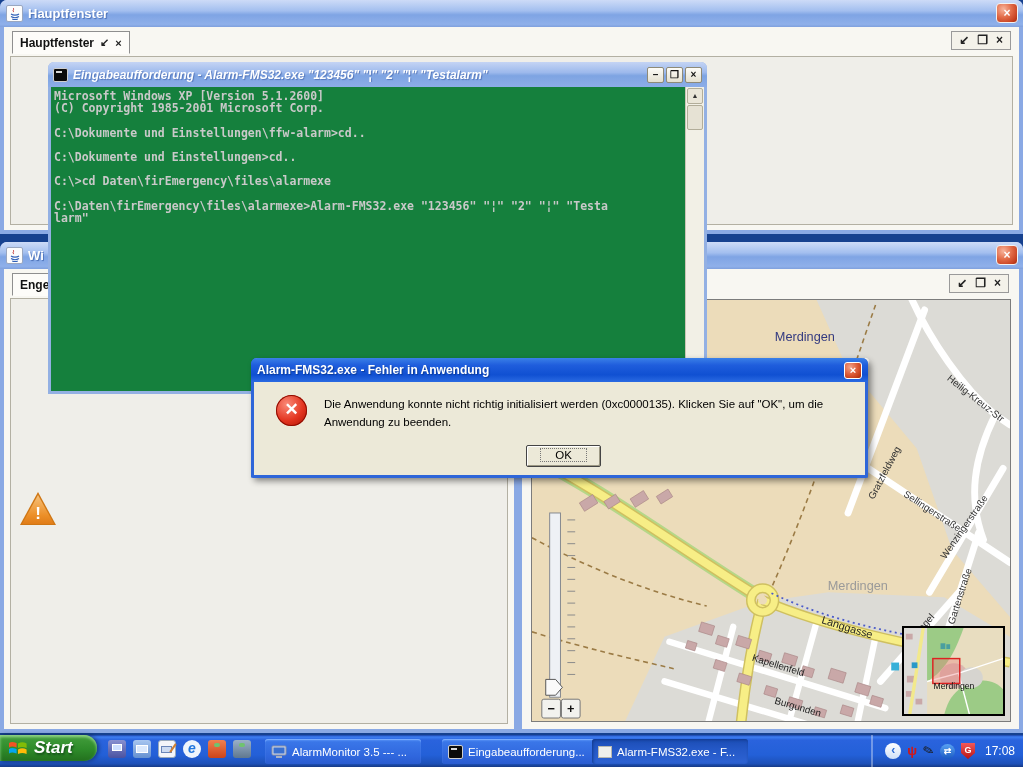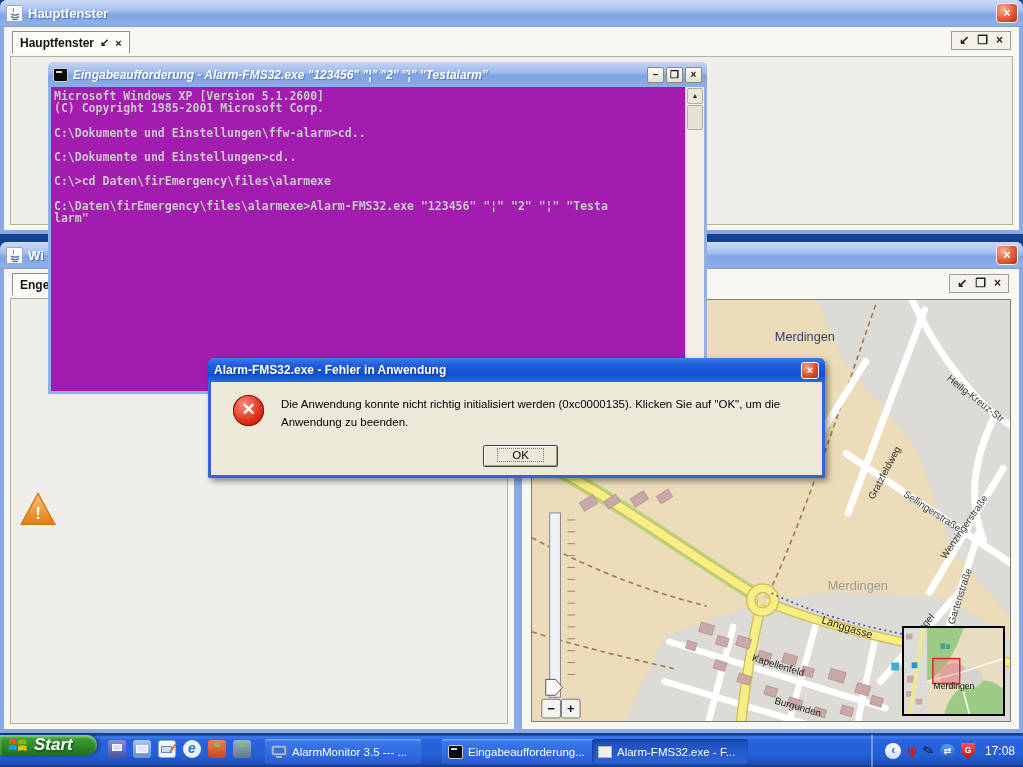--- a/index.html
+++ b/index.html
@@ -39,21 +39,21 @@
                background:linear-gradient(#c4d4f4, #9db9ec 42%, #7ea4e2 55%, #8cade8);
                display:flex; align-items:center; padding:0 5px; }
   #consoletb .title { color:#fff; font-weight:bold; font-size:12px; margin-left:5px; white-space:nowrap;
                       overflow:hidden; text-shadow:1px 1px 1px #5577bb; flex:1;font-style:italic; }
   .cbtn { width:17px; height:16px; background:linear-gradient(#fdfcf8,#e4e0d0); border:1px solid #8e8a78;
           border-radius:2px; font-size:10px; font-weight:bold; color:#111; text-align:center;
           line-height:14px; margin-left:2px; flex:none; }
   .cmdicon { width:15px; height:14px; background:#0a0a0a; border:1px solid #cfcfcf; border-radius:2px;
              position:relative; flex:none; }
   .cmdicon::after { content:""; position:absolute; left:2px; top:2px; width:6px; height:2px; background:#d8d8d8; }
-  #constext { position:absolute; left:0; top:22px; right:19px; bottom:0; background:#a21caf; overflow:hidden; }
+  #constext { position:absolute; left:0; top:22px; right:19px; bottom:0; background:#15803d; overflow:hidden; }
   #constext pre { font-family:"DejaVu Sans Mono","Liberation Mono",monospace; font-weight:bold;
                   font-size:11.5px; line-height:12.2px; color:#c9c9c9; padding:3px 2px 0 3px; }
   #conscroll { position:absolute; right:0; top:22px; width:19px; bottom:0; background:#f2f0e6;
                border-left:1px solid #cac6b6; }
   .sbtn { position:absolute; left:1px; width:16px; height:16px; background:#eae6d8; border:1px solid #b2ad99;
           border-radius:2px; font-size:7px; color:#333; text-align:center; line-height:14px; }
   .sthumb { position:absolute; left:1px; top:18px; width:16px; height:25px; background:#e6e2d4;
             border:1px solid #b2ad99; border-radius:2px; }
 
   
@@ -82,21 +82,21 @@
           clip-path:polygon(50% 0, 100% 100%, 0 100%); background:#cf7614; }
   .warn .in { position:absolute; left:2px; top:3px; width:32px; height:29px;
               clip-path:polygon(50% 0, 100% 100%, 0 100%);
               background:linear-gradient(#f6c27c, #ec8f28 70%, #e07c18); }
   .warn .ex { position:absolute; left:0; right:0; bottom:1px; text-align:center; color:#fff;
               font-weight:bold; font-size:17px; line-height:20px; }
 
   
   #taskbar { position:absolute; left:0; top:735px; width:1023px; height:32px; z-index:50;
              background:linear-gradient(#1941a5 0%, #3e7ef2 6%, #2a63dd 16%, #2360d8 62%, #1d50b8 90%, #163a85 100%); }
-  #startbtn { position:absolute; left:0; top:0; height:20px; width:97px; border-radius:0 14px 14px 0;
+  #startbtn { position:absolute; left:0; top:0; height:26px; width:97px; border-radius:0 14px 14px 0;
               background:linear-gradient(#5aac50 0%, #3f9a39 12%, #2e8b2a 55%, #24731f 95%);
               box-shadow:inset 0 2px 3px #8fd286, 2px 0 4px rgba(0,0,0,.4);
               display:flex; align-items:center; gap:6px; padding:0 10px 0 8px; }
   #startbtn .lbl { color:#fff; font-weight:bold; font-style:italic; font-size:17px;
                    text-shadow:1px 2px 2px #17531a; }
   .qlwrap { position:absolute; left:108px; top:5px; display:flex; gap:7px; align-items:center; }
   .ql { width:18px; height:18px; border-radius:3px; }
   .tbtn { position:absolute; top:4px; height:25px; width:156px; border-radius:3px;
           background:linear-gradient(#5490f6,#3a76e8 12%,#2f66dd 70%,#2a5cd0);
           box-shadow:inset 0 1px 1px #7fb0ff; display:flex; align-items:center; gap:5px; padding:0 6px; }
@@ -355,21 +355,21 @@
 C:\Daten\firEmergency\files\alarmexe&gt;Alarm-FMS32.exe "123456" "¦" "2" "¦" "Testa
 larm"</pre>
   </div>
   <div id="conscroll">
     <div class="sbtn" style="top:1px;">▲</div>
     <div class="sthumb"></div>
     <div class="sbtn" style="bottom:1px;">▼</div>
   </div>
 </div>
 
-<div id="errdlg" style="z-index:10;">
+<div id="errdlg" style="z-index:10;margin-left:43px;">
   <div id="errtb">
     <span class="title">Alarm-FMS32.exe - Fehler in Anwendung</span>
     <div id="errclose">×</div>
   </div>
   <div id="erricon">✕</div>
   <div id="errmsg">Die Anwendung konnte nicht richtig initialisiert werden (0xc0000135). Klicken Sie auf "OK", um die Anwendung zu beenden.</div>
   <div id="okbtn"><span>OK</span></div>
 </div>
 
 <div id="taskbar">

